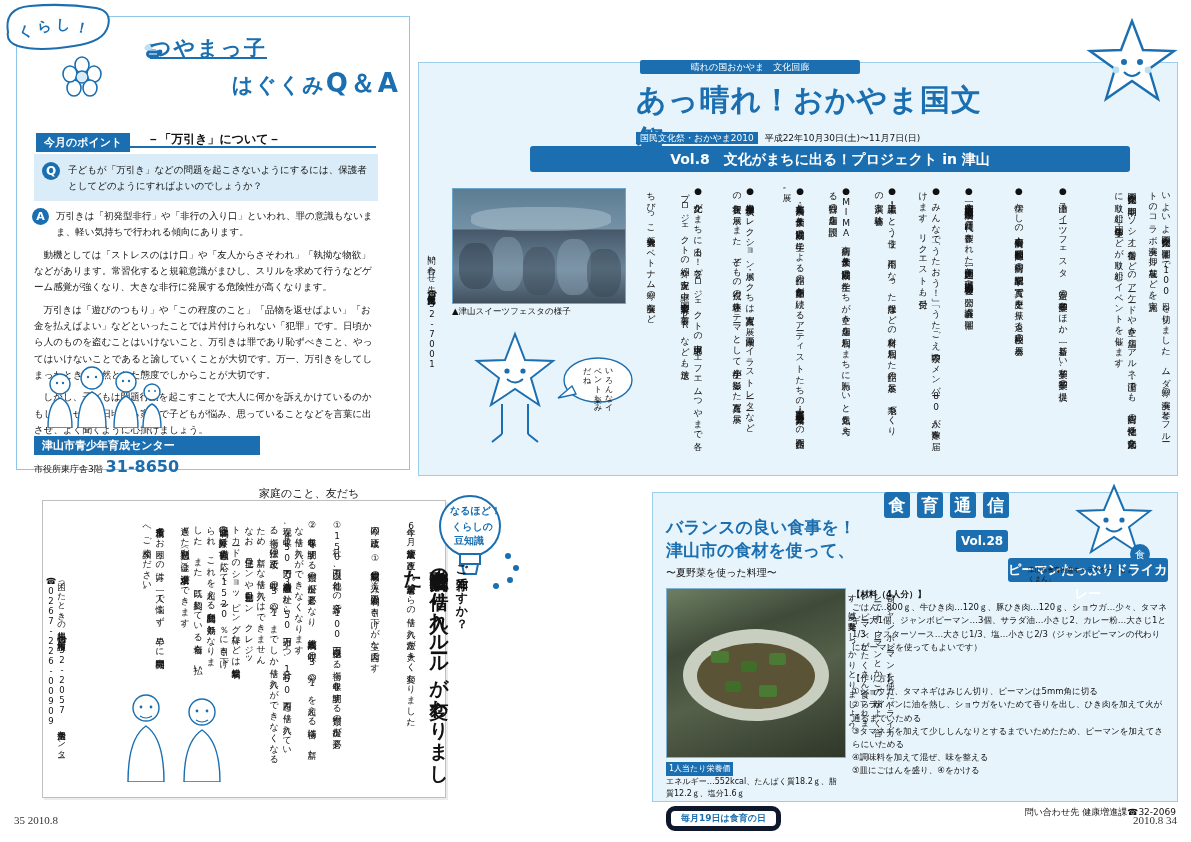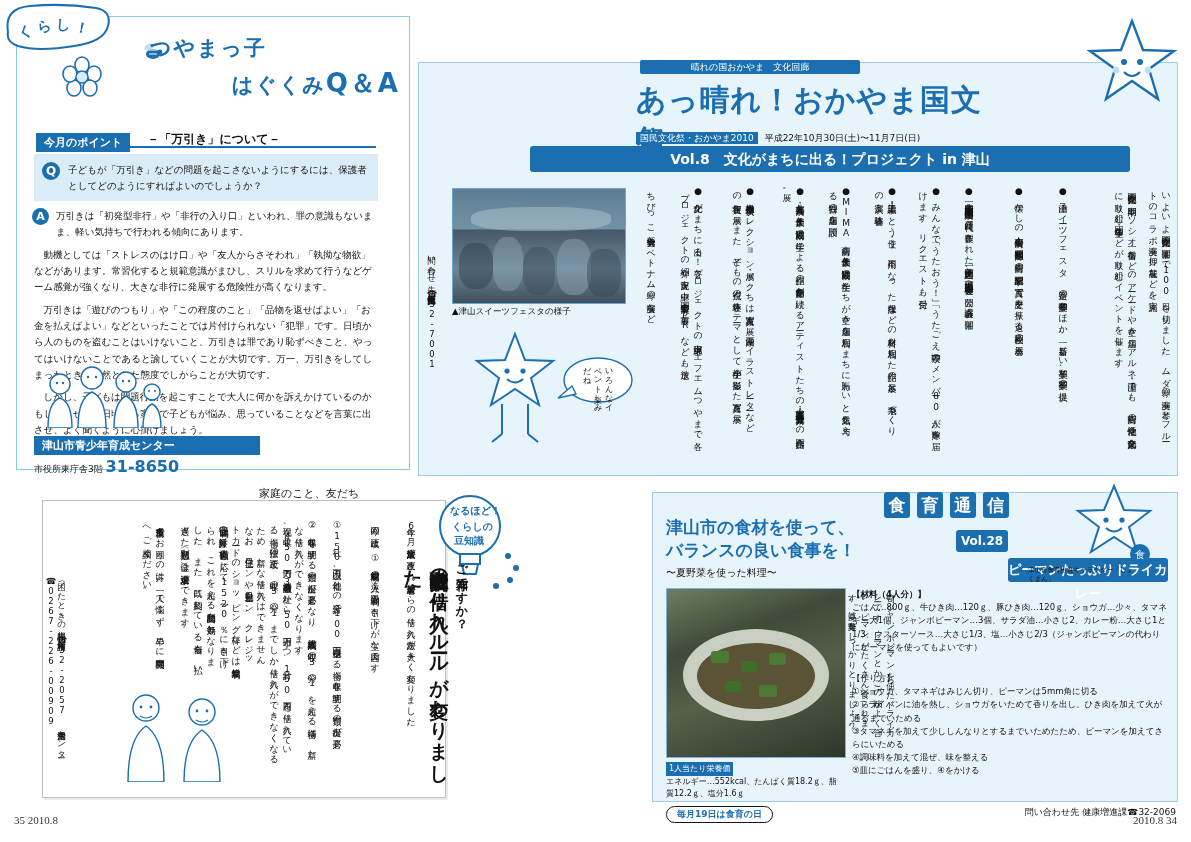--- a/index.html
+++ b/index.html
@@ -19,21 +19,21 @@
     left:16px;top:16px;width:392px;height:452px;
     background:#ffffff;border:1px solid #8ec6e8;
   }
   #qa-ribbon{
     left:4px;top:2px;width:110px;height:56px;
   }
   #qa-title{
     left:150px;top:34px;width:250px;height:70px;
     color:#1b6fb0;font-weight:bold;
   }
-  #qa-title .l1{font-size:21px;letter-spacing:2px;}
+  #qa-title .l1{font-size:21px;letter-spacing:2px;text-decoration:underline;}
   #qa-title .l2{font-size:21px;letter-spacing:2px;margin-top:4px;text-align:right;}
   #qa-title .qa{font-size:26px;}
   .flower{width:44px;height:44px;}
   #qa-point{
     left:36px;top:126px;width:340px;height:20px;
     border-bottom:2px solid #1b6fb0;
   }
   #qa-point .badge{
     display:inline-block;background:#1b6fb0;color:#fff;font-size:11px;
     font-weight:bold;padding:2px 8px;vertical-align:middle;margin-top:7px;
@@ -180,21 +180,21 @@
     left:852px;top:588px;width:316px;font-size:8.5px;line-height:1.55;
   }
   #ingre .hd{font-weight:bold;}
   #steps{
     left:852px;top:672px;width:316px;font-size:8.5px;line-height:1.55;
   }
   #shoku-day{
     left:666px;top:806px;width:250px;height:16px;
   }
   #shoku-day .pill{
-    display:inline-block;border:1px solid #0f172a;border-radius:9px;
+    display:inline-block;border:5px solid #0f172a;border-radius:9px;
     padding:1px 10px;font-size:9px;color:#1b6fb0;font-weight:bold;background:#fff;
   }
   #shoku-contact{
     left:940px;top:806px;width:236px;font-size:9px;text-align:right;
   }
   #mascot-right{left:1066px;top:482px;width:96px;height:92px;}
   #star{left:1086px;top:18px;width:92px;height:92px;}
 </style>
 </head>
 <body>
@@ -424,22 +424,22 @@
 <div class="abs" id="shoku-panel"></div>
 
 <div class="abs" id="shoku-badge">
   <span class="badge-ch">食</span>
   <span class="badge-ch">育</span>
   <span class="badge-ch">通</span>
   <span class="badge-ch">信</span>
 </div>
 
 <div class="abs" id="shoku-title">
+  <div>バランスの良い食事を！</div>
   <div>津山市の食材を使って、</div>
-  <div>バランスの良い食事を！</div>
   <div id="shoku-sub">〜夏野菜を使った料理〜</div>
 </div>
 
 <div class="abs" id="vol-badge">Vol.28</div>
 <div class="abs" id="recipe-bar">ピーマンたっぷりドライカレー</div>
 
 <div class="abs" id="mascot-right">
   <svg width="96" height="92" viewBox="0 0 96 92">
     <path d="M48,4 L58,28 L84,29 L63,45 L71,70 L48,55 L25,70 L33,45 L12,29 L38,28Z" fill="#fff" stroke="#1b6fb0" stroke-width="2"></path>
     <circle cx="40" cy="38" r="2.6" fill="#1b6fb0"></circle>

